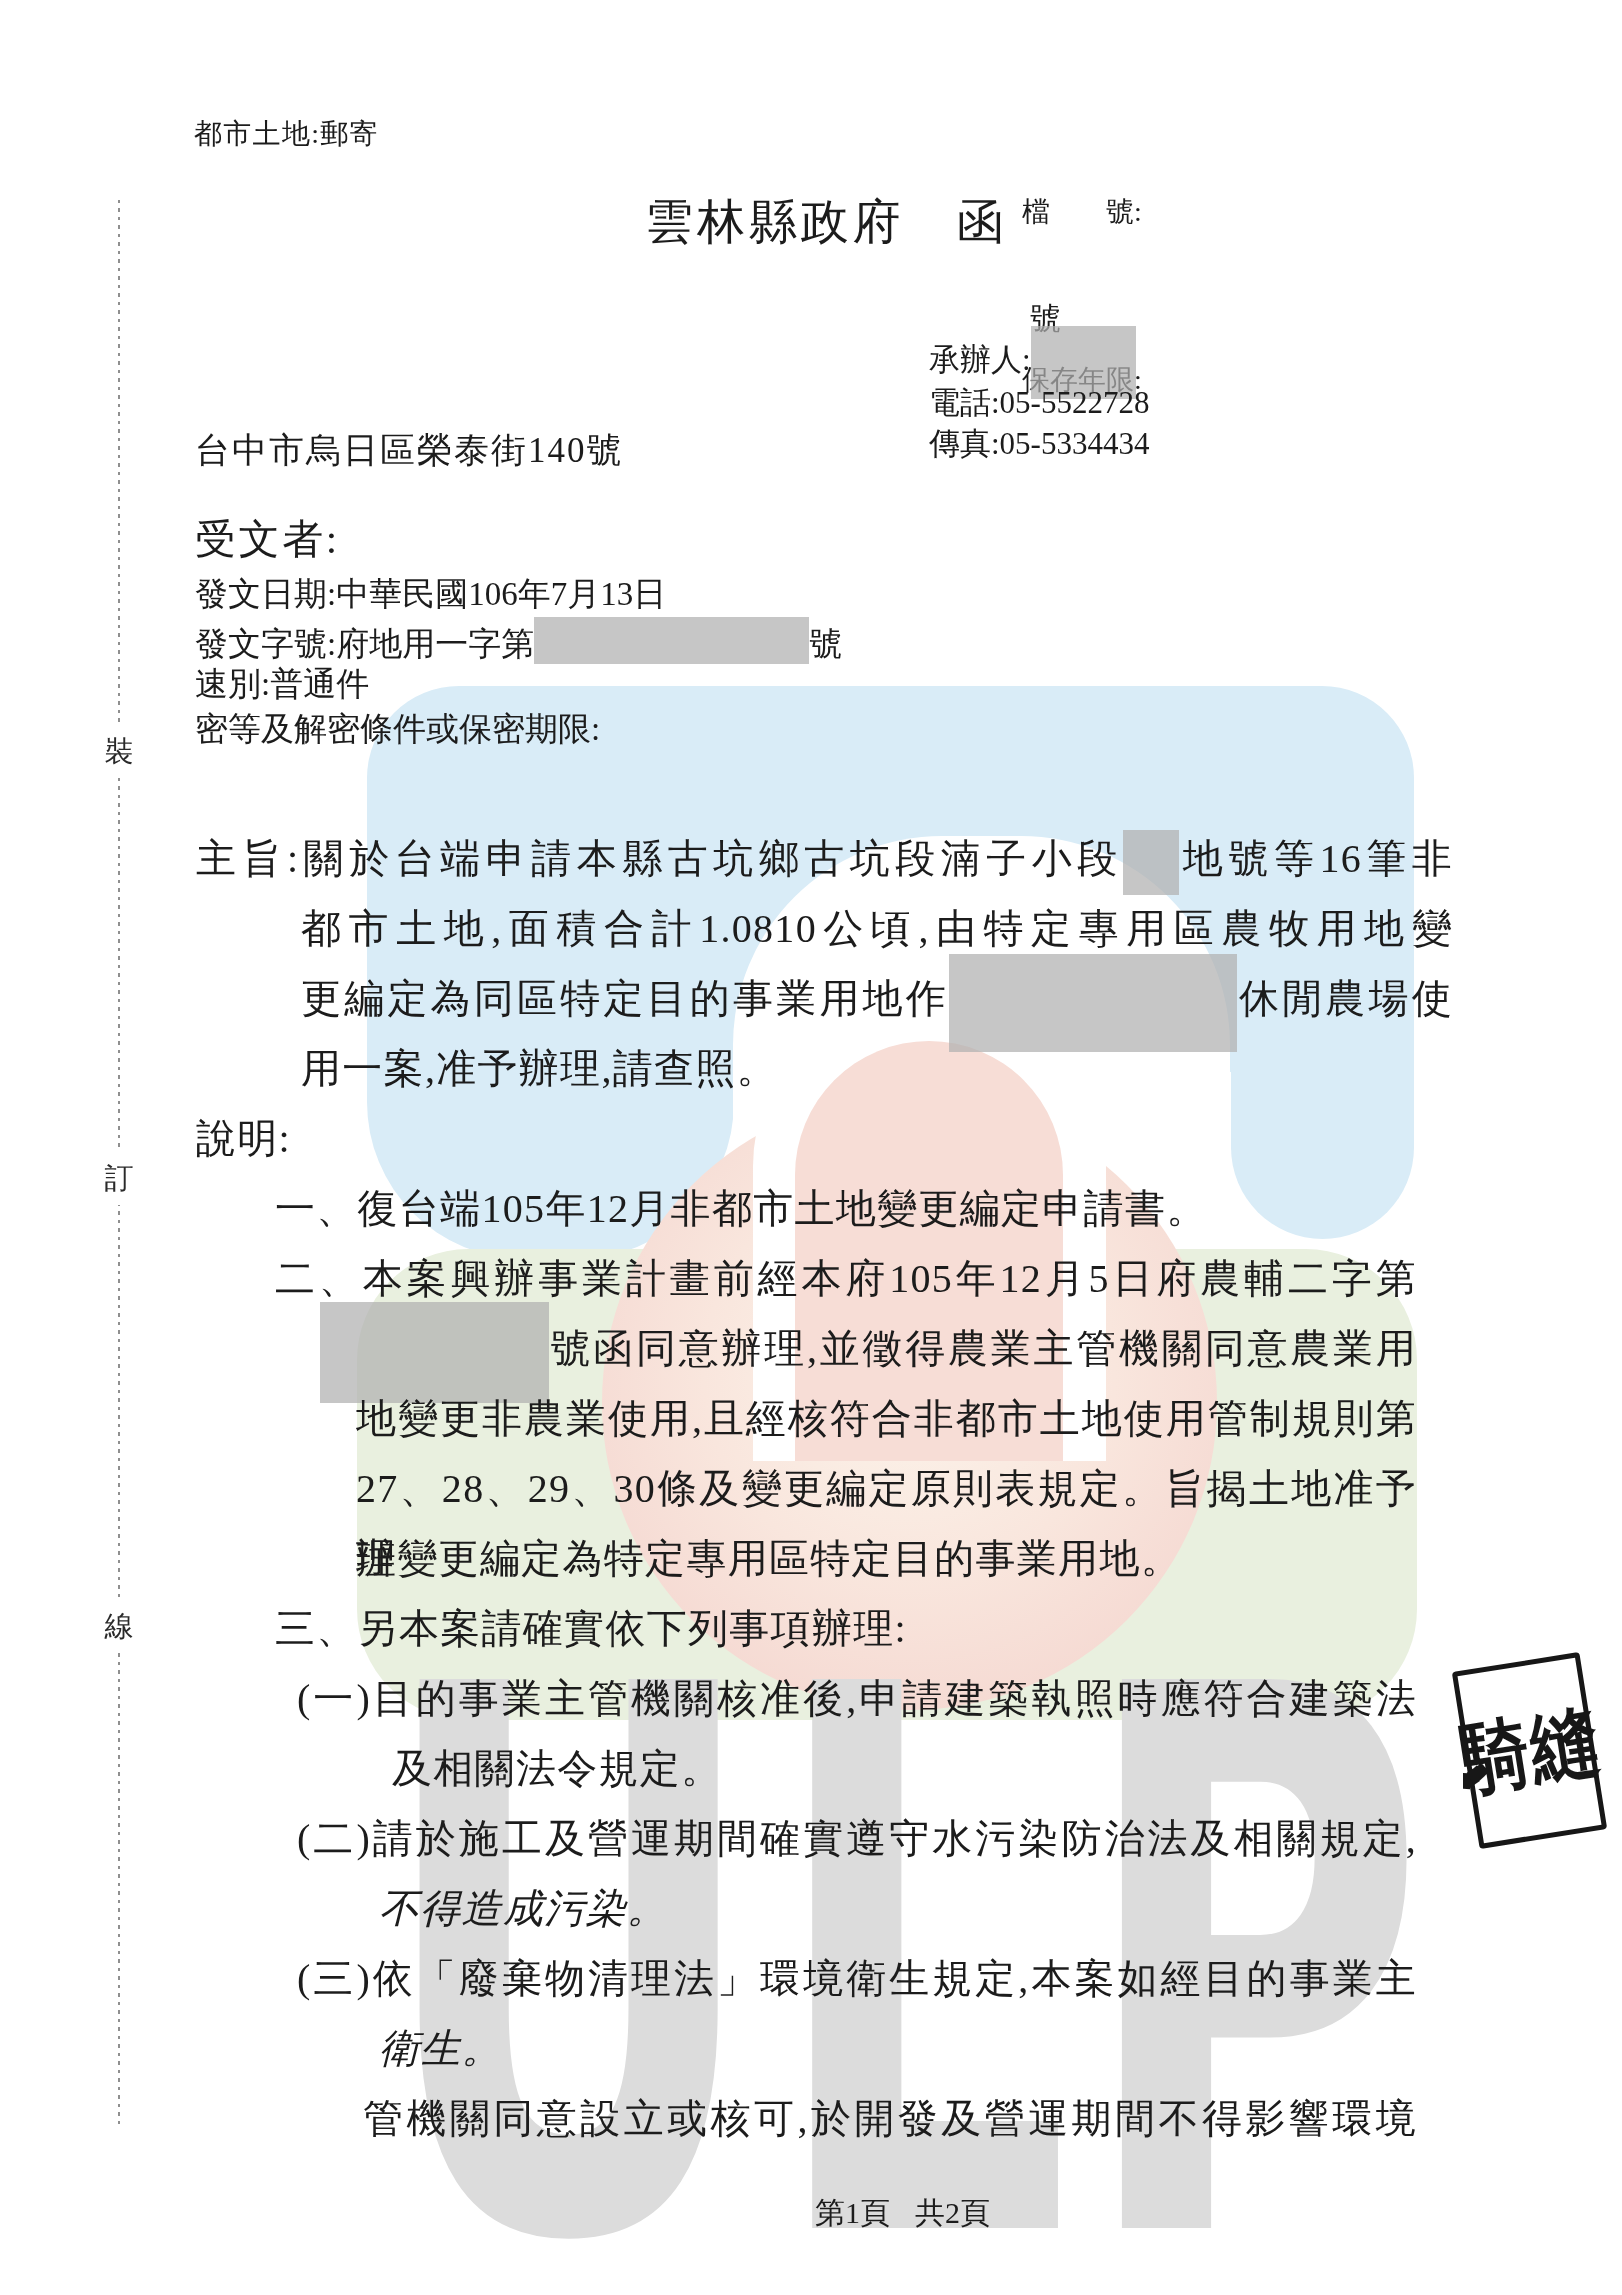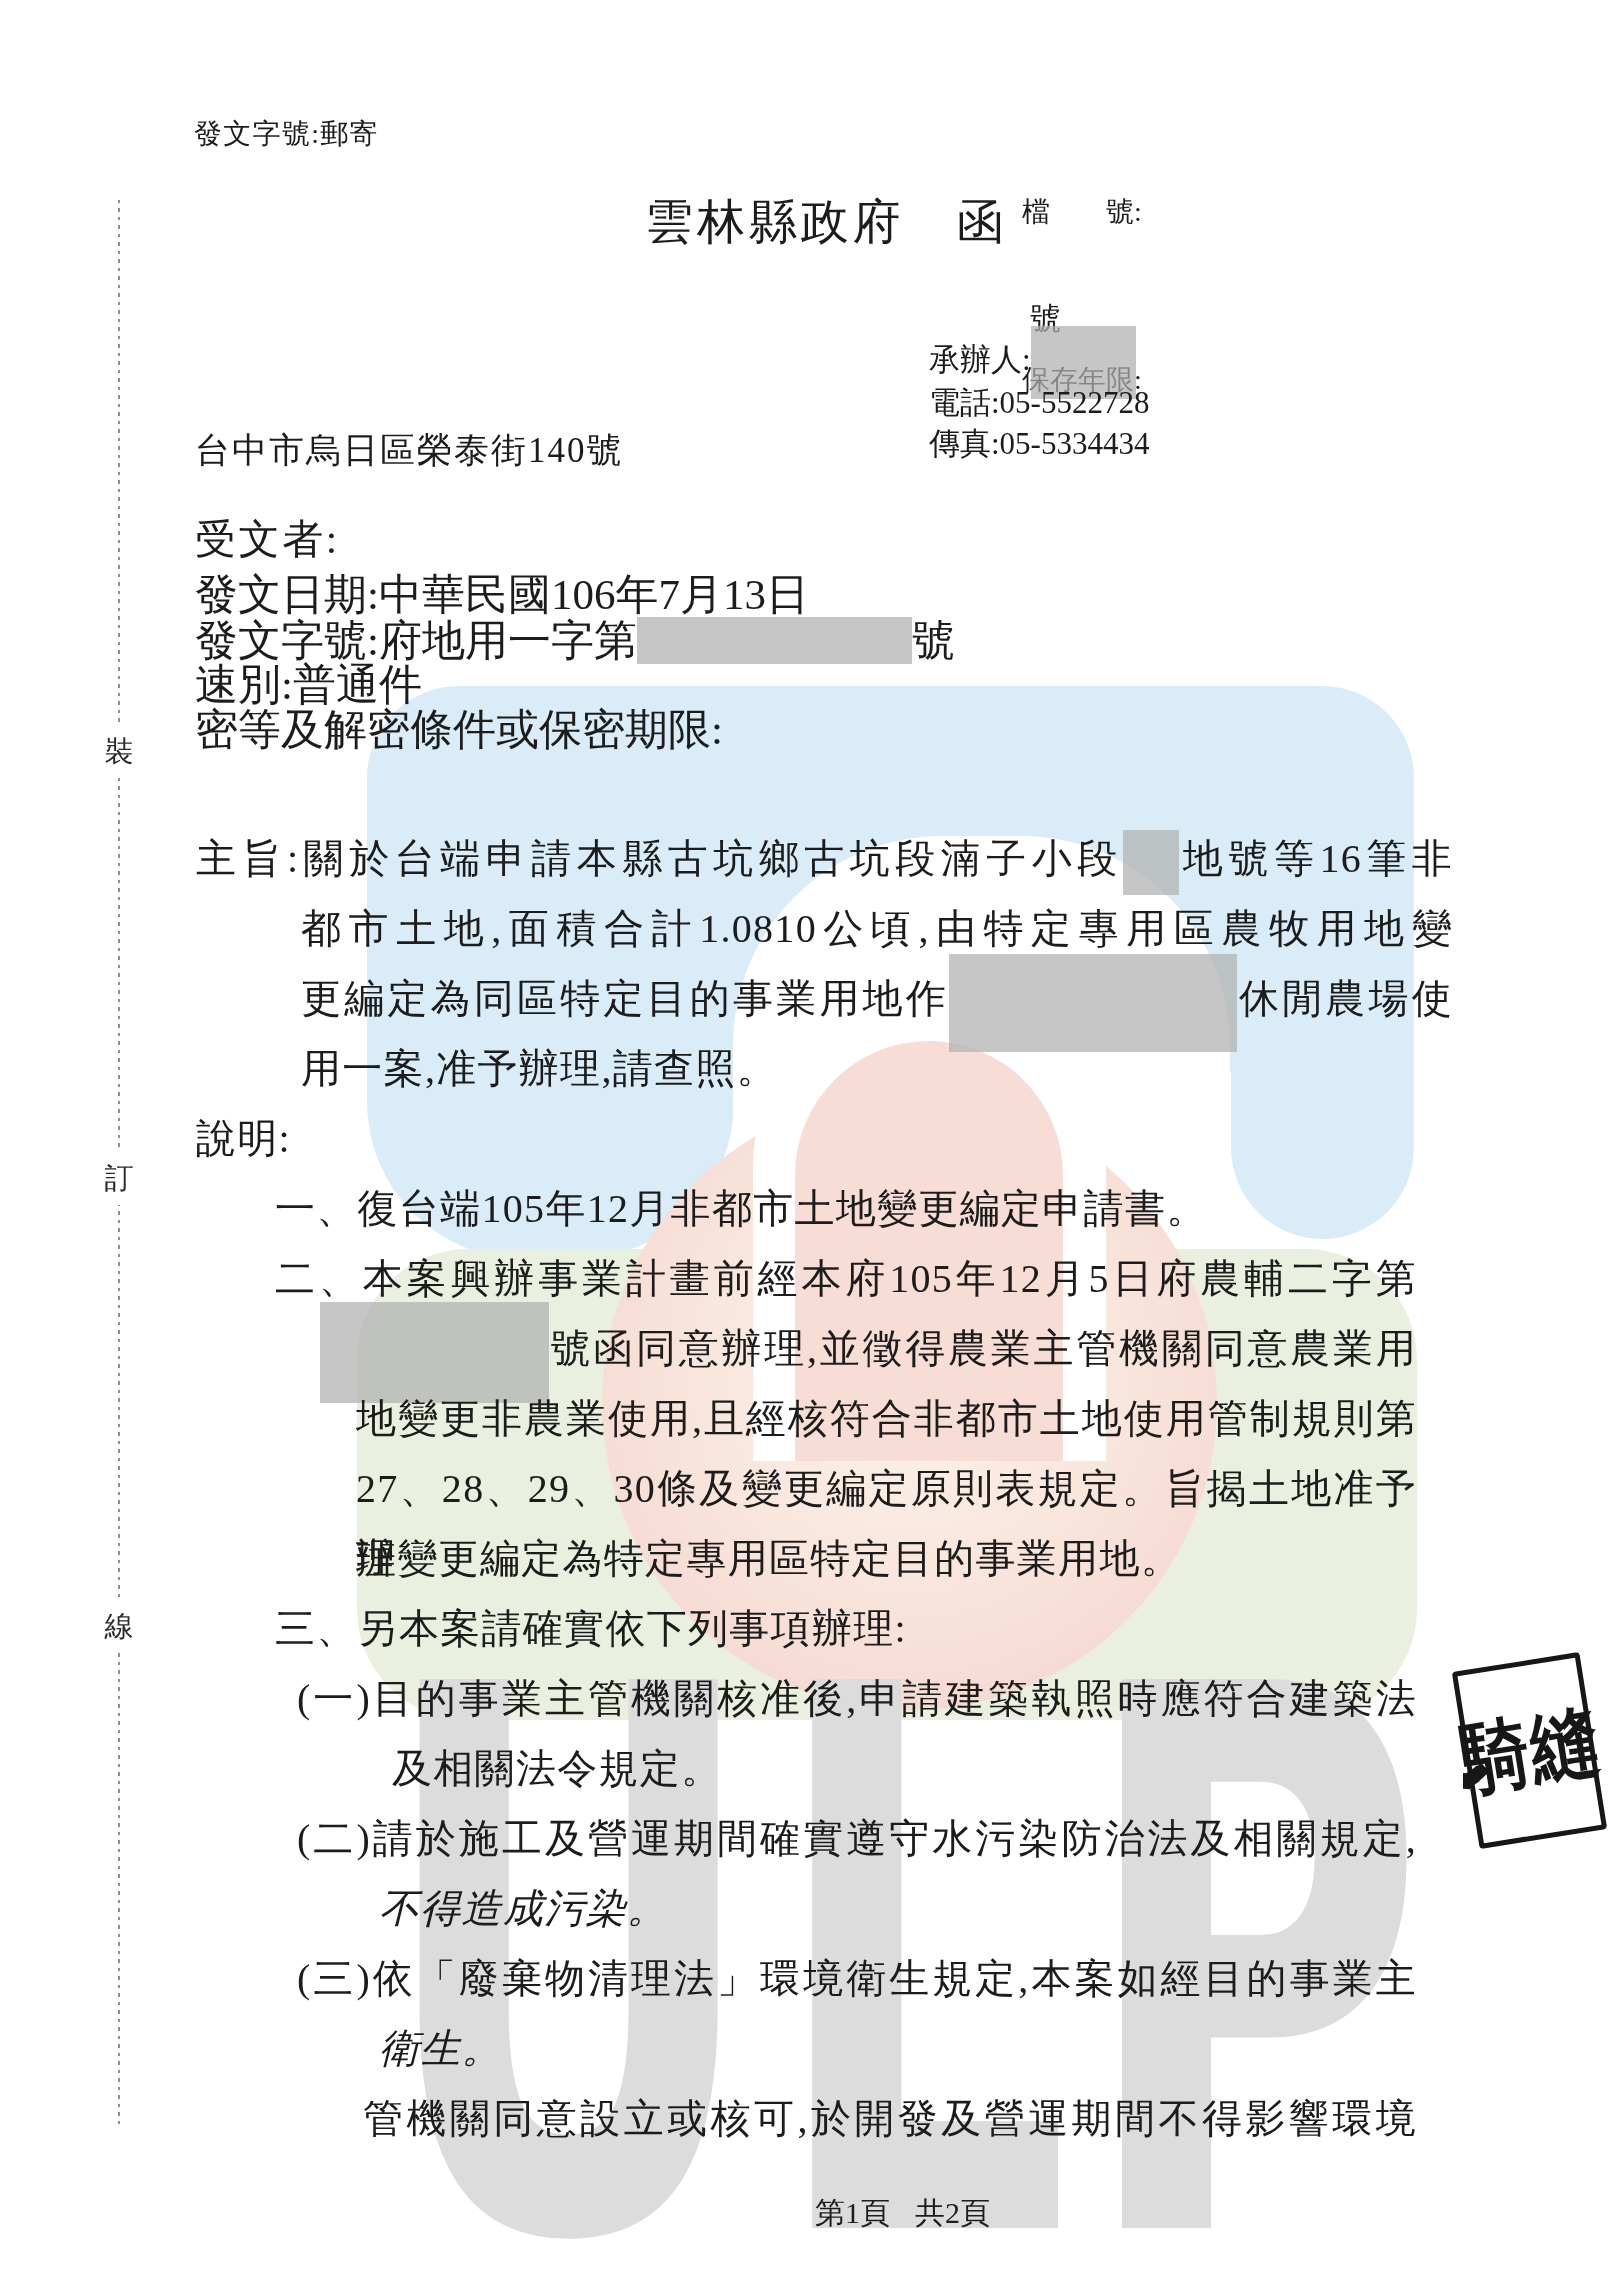--- a/index.html
+++ b/index.html
@@ -34,21 +34,21 @@
   
   .content{position:absolute;inset:0;z-index:2;}
   .abs{position:absolute;}
   .dispatch{left:194px;top:115px;font-size:28px;letter-spacing:1.3px;}
   .filebox{left:1022px;top:72px;font-size:28px;line-height:56px;white-space:pre;}
   .title{left:645px;top:190px;font-size:48px;letter-spacing:3.9px;white-space:pre;}
   .agency{left:929px;top:298px;font-size:31px;line-height:41px;white-space:nowrap;}
   .agency .wrapnum{margin-left:101px;}
   .street{left:195px;top:427px;font-size:35px;letter-spacing:2px;}
   .recipient{left:195px;top:512px;font-size:41px;letter-spacing:2.6px;}
-  .meta{left:195px;top:572px;font-size:43px;line-height:45px;white-space:nowrap;}
+  .meta{left:195px;top:572px;font-size:33px;line-height:45px;white-space:nowrap;}
   .meta>div{height:45px;}
   
   .bodyblk{left:196px;top:824px;width:1257px;font-size:40px;line-height:70px;letter-spacing:1.3px;}
   .r{position:relative;height:70px;overflow:visible;}
   .j{text-align:justify;text-align-last:justify;}
   .pr{padding-right:36px;}
   .pl160{padding-left:105px;}
   .pl120{padding-left:79px;}
   .pl190{padding-left:124px;}
   .pl245{padding-left:160px;}
@@ -99,21 +99,21 @@
     <div class="wm-ulp">ULP</div>
   </div>
 
   <div class="bindline"></div>
   <div class="bindmark bm1">裝</div>
   <div class="bindmark bm2">訂</div>
   <div class="bindmark bm3">線</div>
 
   <div class="content">
 
-    <div class="abs dispatch">發文字號:郵寄</div>
+    <div class="abs dispatch">都市土地:郵寄</div>
 
     <div class="abs filebox">
       <div>檔　　號:</div>
       <div>保存年限:</div>
     </div>
 
     <div class="abs title">雲林縣政府　函</div>
 
     <div class="abs agency">
       <div><span class="wrapnum">號</span></div>

